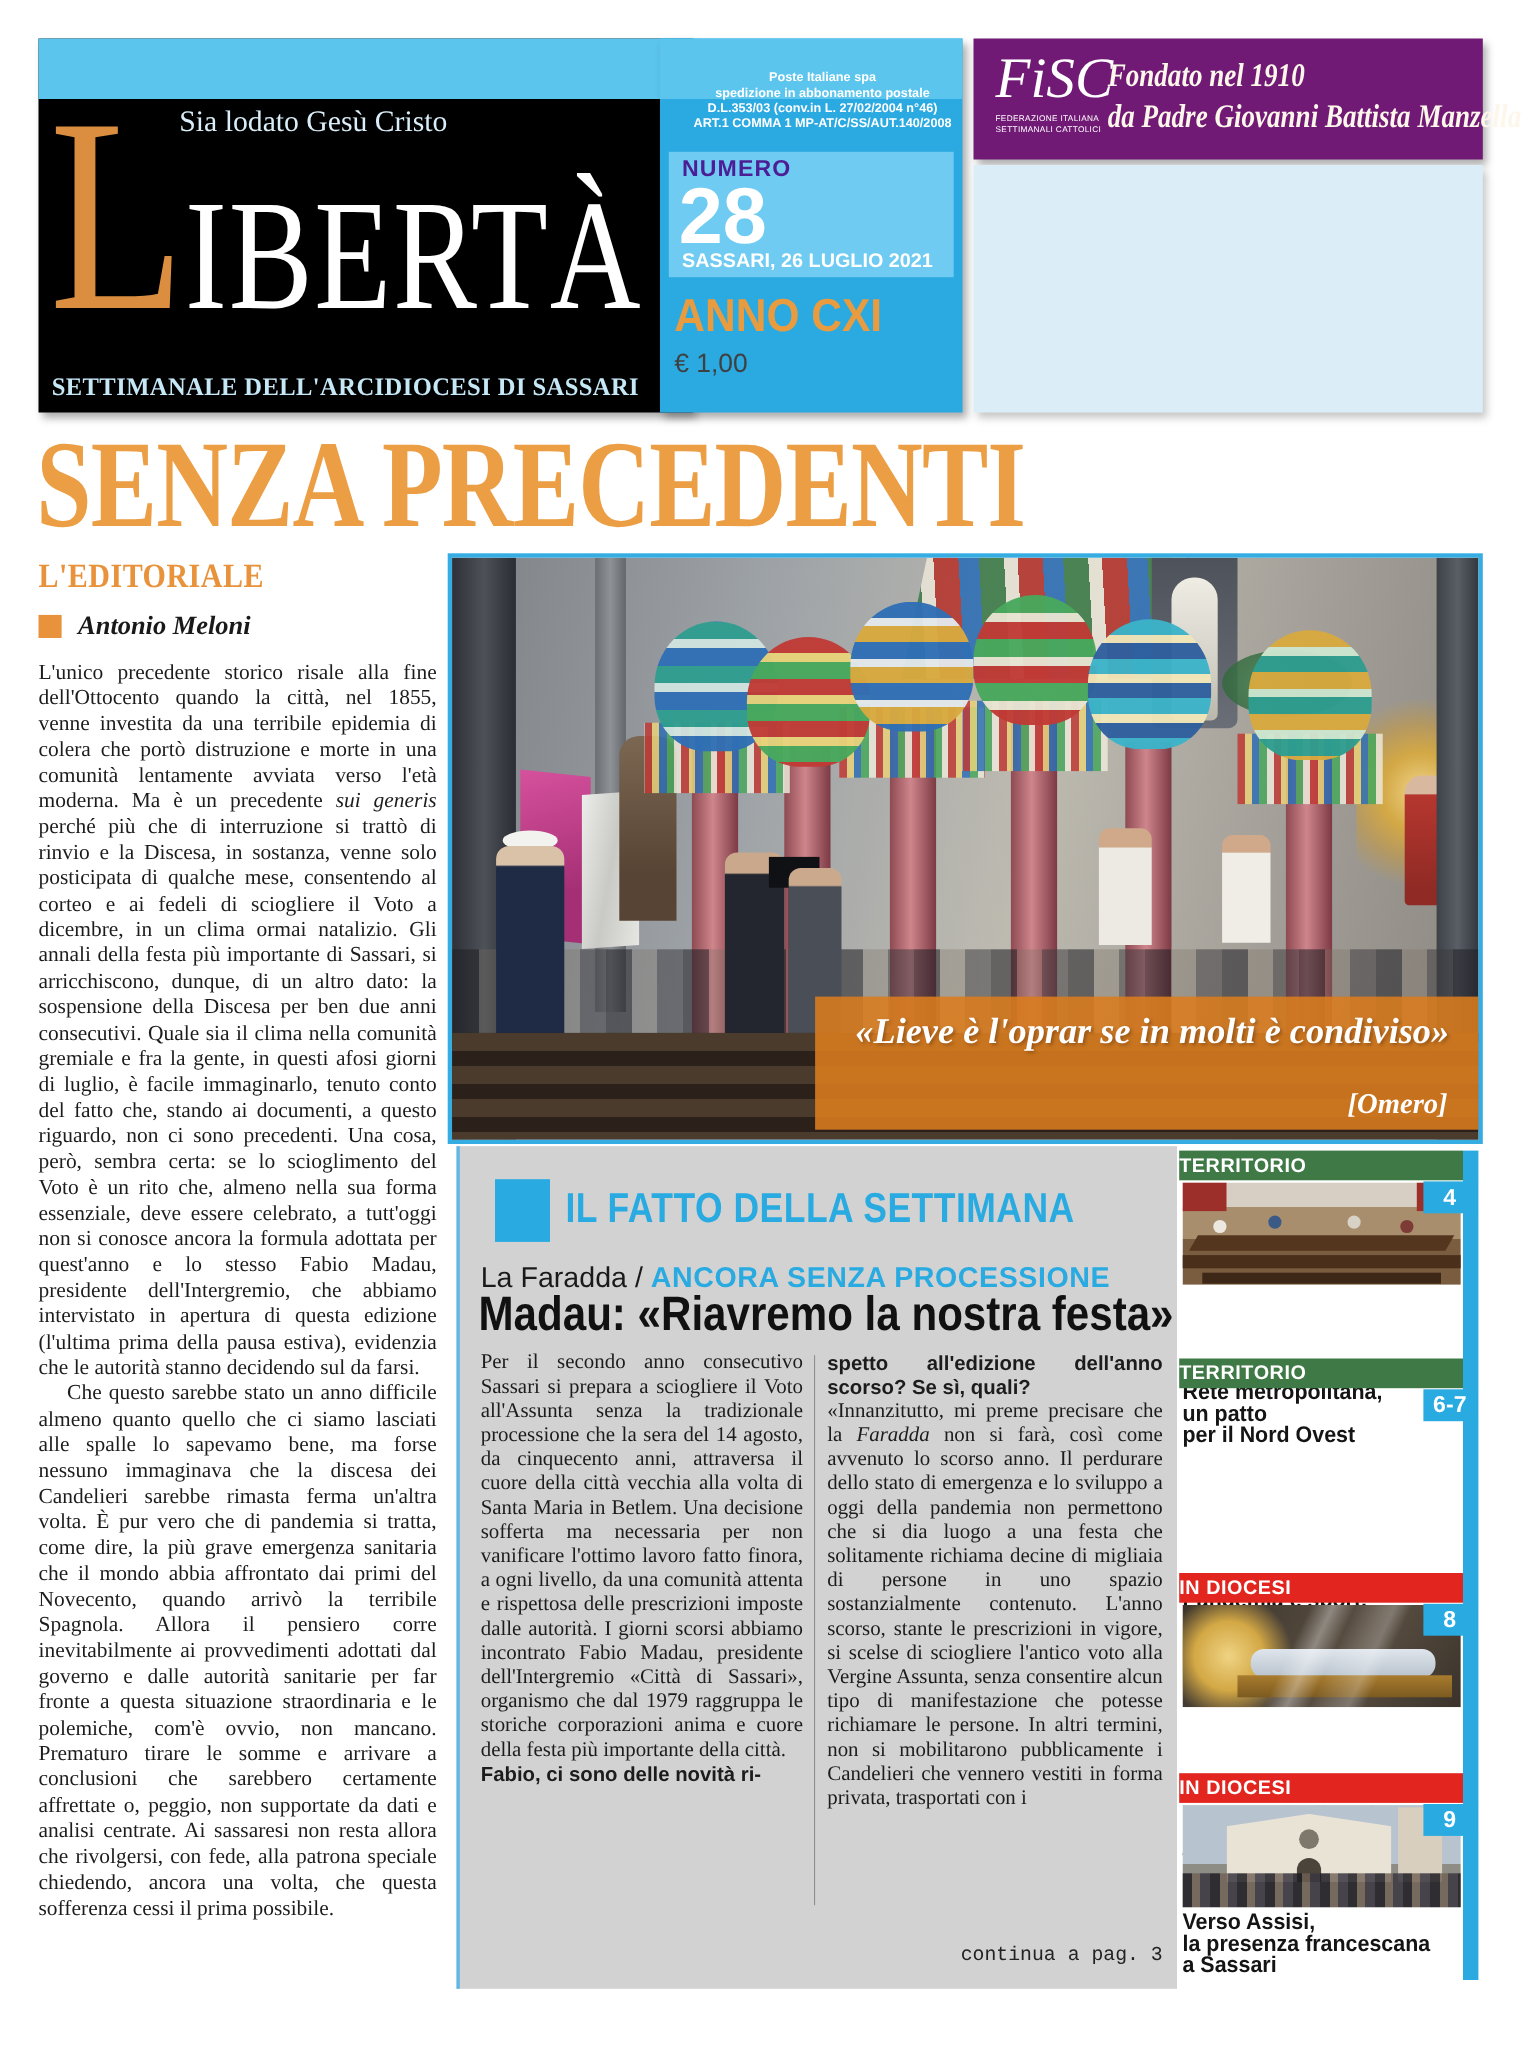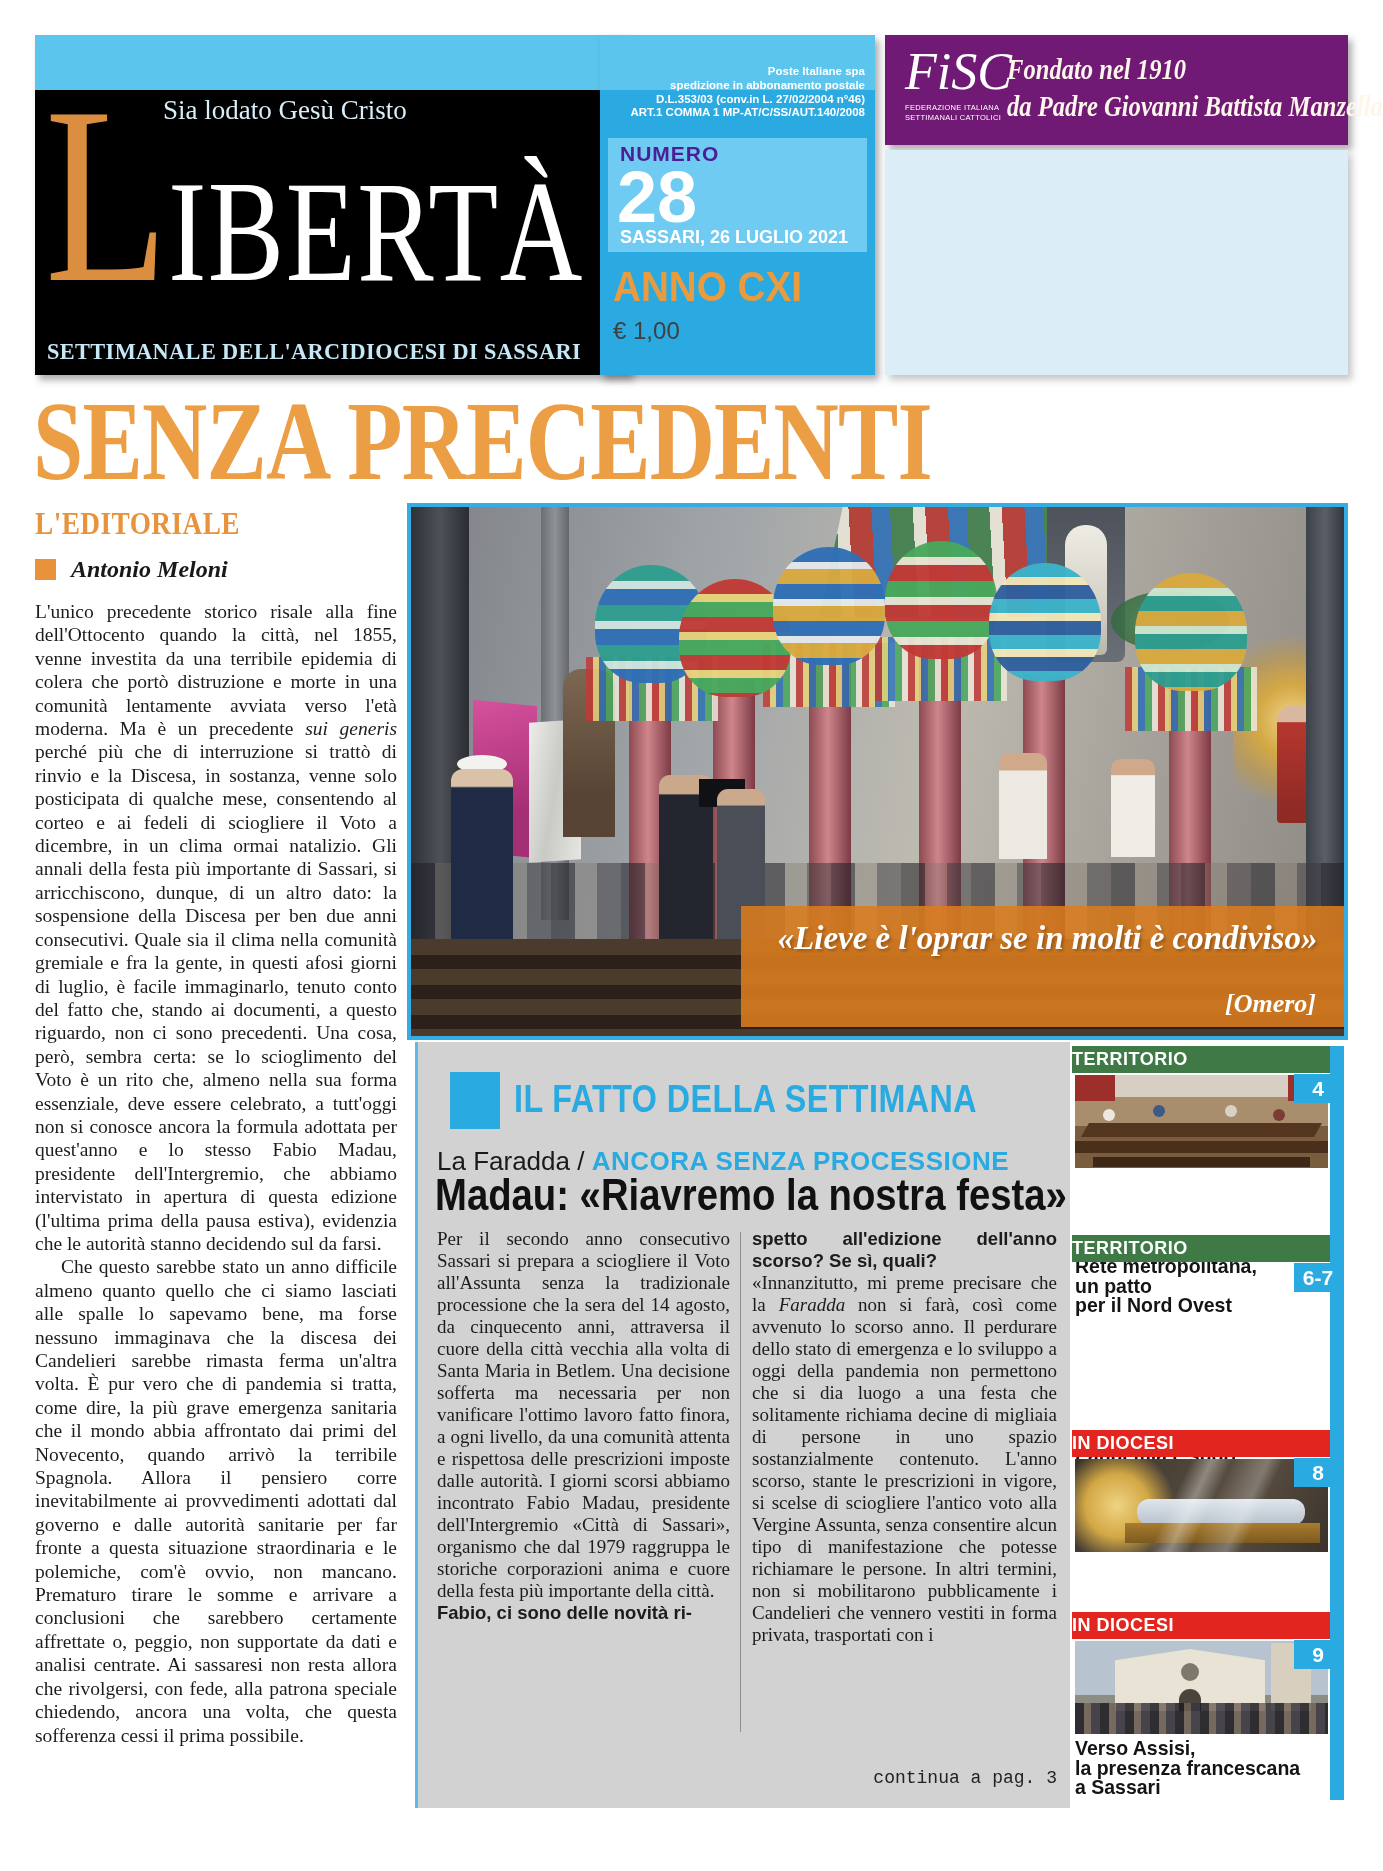--- a/index.html
+++ b/index.html
@@ -17,21 +17,21 @@
   .ml{font-family:"Liberation Serif",serif;font-size:252px;line-height:265px;color:#DB8E3F;
       text-shadow:5px 5px 7px rgba(0,0,0,.35);}
   .mr{font-family:"Liberation Serif",serif;font-size:143px;color:#ffffff;letter-spacing:2px;
       text-shadow:5px 5px 7px rgba(0,0,0,.35);}
   .msub{position:absolute;left:12px;bottom:10px;font-family:"Liberation Serif",serif;
         font-weight:bold;font-size:23px;color:#C5E7F6;letter-spacing:.4px;
         transform:scaleX(.97);transform-origin:left;white-space:nowrap;}
 
   .numpanel{position:absolute;left:600px;top:35px;width:275px;height:340px;background:#2BA9E1;
             box-shadow:4px 5px 7px rgba(70,70,70,.45);}
-  .postal{position:absolute;right:10px;top:30px;text-align:right;color:#fff;
+  .postal{position:absolute;right:10px;top:30px;text-align:center;color:#fff;
           font-size:11.5px;font-weight:bold;line-height:1.2;}
   .numbox{position:absolute;left:8px;top:103px;width:259px;height:114px;background:#6FCBF1;}
   .numlabel{position:absolute;left:12px;top:4px;color:#4c1d95;font-weight:bold;font-size:21px;letter-spacing:1px;}
   .numval{position:absolute;left:9px;top:23px;color:#fff;font-weight:bold;font-size:72px;line-height:1;}
   .numdate{position:absolute;left:12px;bottom:4px;color:#fff;font-weight:bold;font-size:18px;}
   .anno{position:absolute;left:13px;top:228px;color:#E99C3F;font-weight:bold;font-size:42px;
         transform:scaleX(.92);transform-origin:left;white-space:nowrap;}
   .price{position:absolute;left:13px;top:282px;color:#404040;font-weight:normal;font-size:24px;}
 
   .founder{position:absolute;left:885px;top:35px;width:463px;height:110px;background:#701a75;

